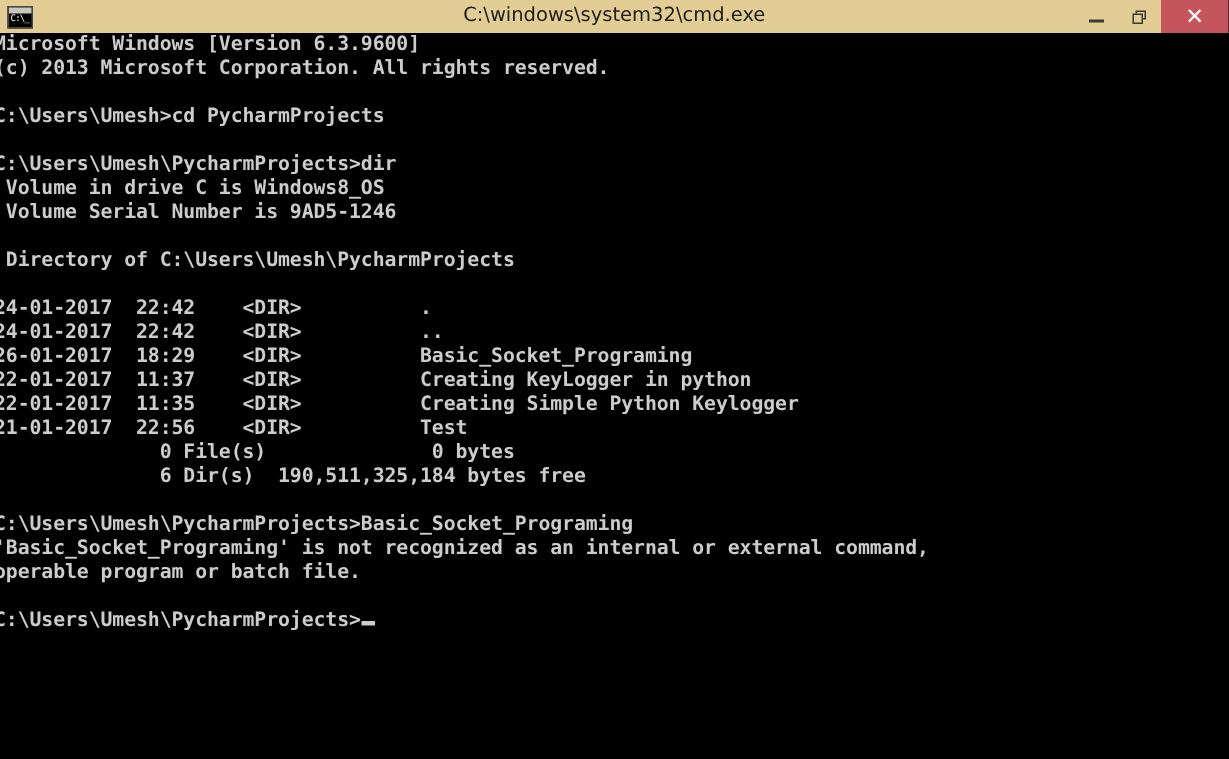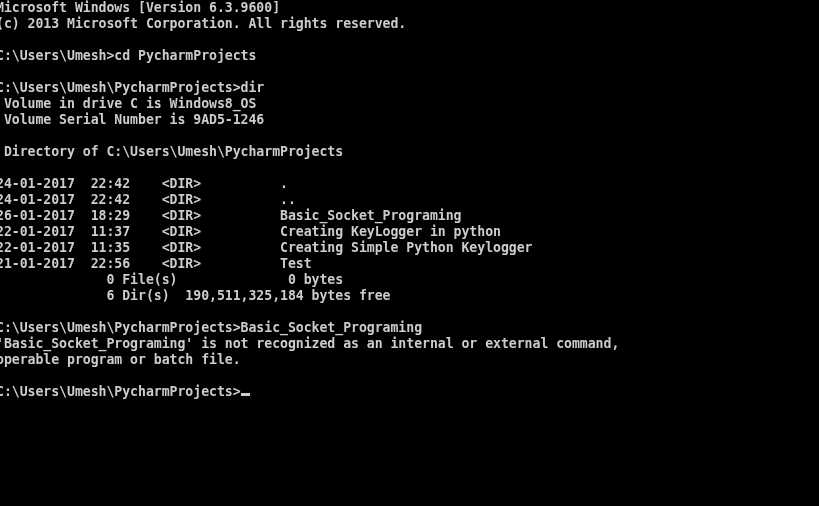--- a/index.html
+++ b/index.html
@@ -174,18 +174,40 @@
     background: #cccccc;
     vertical-align: baseline;
     margin-bottom: 0px;
   }
 </style>
 </head>
 <body>
 
 <div id="window">
 
+  <div id="titlebar">
+
+    <div id="app-icon">
+      <span class="icon-bar"></span>
+      <span class="icon-text">C:\_</span>
+    </div>
+
+    <div id="title-text">C:\windows\system32\cmd.exe</div>
+
+    <div id="win-controls">
+      <div class="win-btn minimize">
+        <span class="glyph"></span>
+      </div>
+      <div class="win-btn restore">
+        <span class="glyph"></span>
+      </div>
+      <div class="win-btn close">
+        <span class="glyph">✕</span>
+      </div>
+    </div>
+
+  </div>
 
   <div id="console">
     <div id="console-text"><div class="cline">Microsoft Windows [Version 6.3.9600]</div><div class="cline">(c) 2013 Microsoft Corporation. All rights reserved.</div><div class="cline"></div><div class="cline">C:\Users\Umesh&gt;cd PycharmProjects</div><div class="cline"></div><div class="cline">C:\Users\Umesh\PycharmProjects&gt;dir</div><div class="cline"> Volume in drive C is Windows8_OS</div><div class="cline"> Volume Serial Number is 9AD5-1246</div><div class="cline"></div><div class="cline"> Directory of C:\Users\Umesh\PycharmProjects</div><div class="cline"></div><div class="cline">24-01-2017  22:42    &lt;DIR&gt;          .</div><div class="cline">24-01-2017  22:42    &lt;DIR&gt;          ..</div><div class="cline">26-01-2017  18:29    &lt;DIR&gt;          Basic_Socket_Programing</div><div class="cline">22-01-2017  11:37    &lt;DIR&gt;          Creating KeyLogger in python</div><div class="cline">22-01-2017  11:35    &lt;DIR&gt;          Creating Simple Python Keylogger</div><div class="cline">21-01-2017  22:56    &lt;DIR&gt;          Test</div><div class="cline">              0 File(s)              0 bytes</div><div class="cline">              6 Dir(s)  190,511,325,184 bytes free</div><div class="cline"></div><div class="cline">C:\Users\Umesh\PycharmProjects&gt;Basic_Socket_Programing</div><div class="cline">'Basic_Socket_Programing' is not recognized as an internal or external command,</div><div class="cline">operable program or batch file.</div><div class="cline"></div><div class="cline">C:\Users\Umesh\PycharmProjects&gt;<span class="cursor"></span></div></div>
   </div>
 
 </div>
 
 </body></html>

